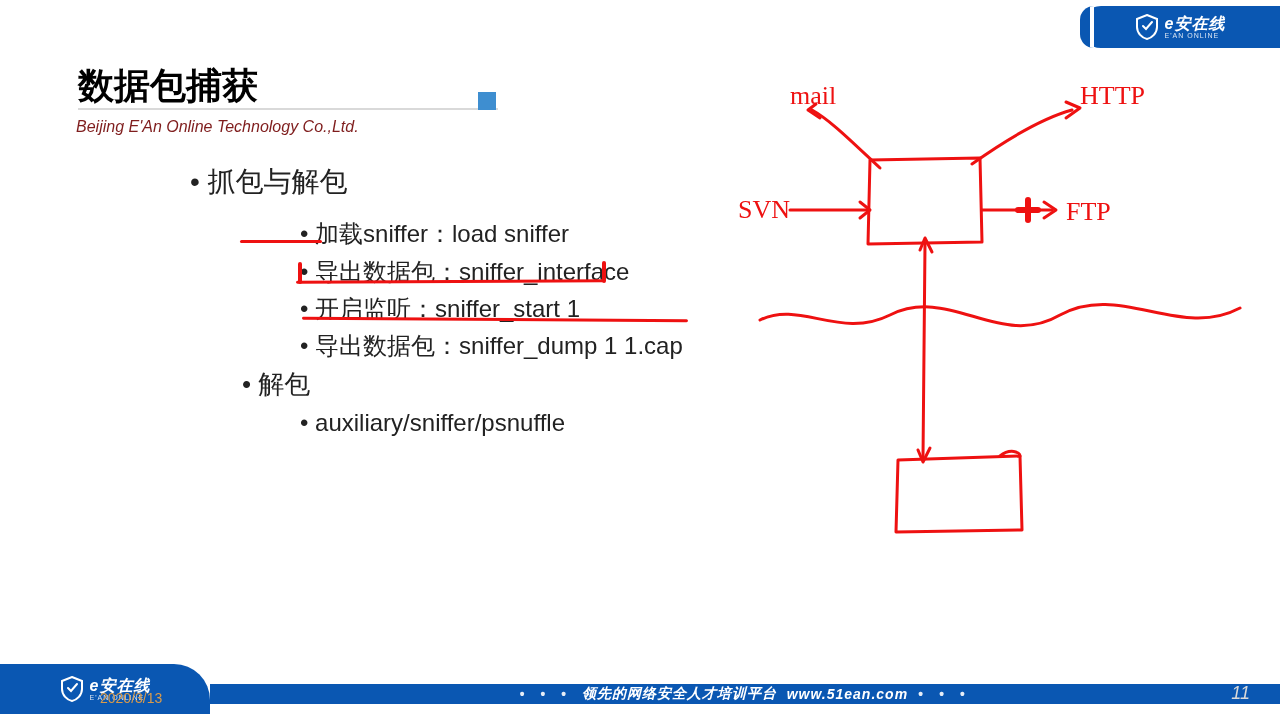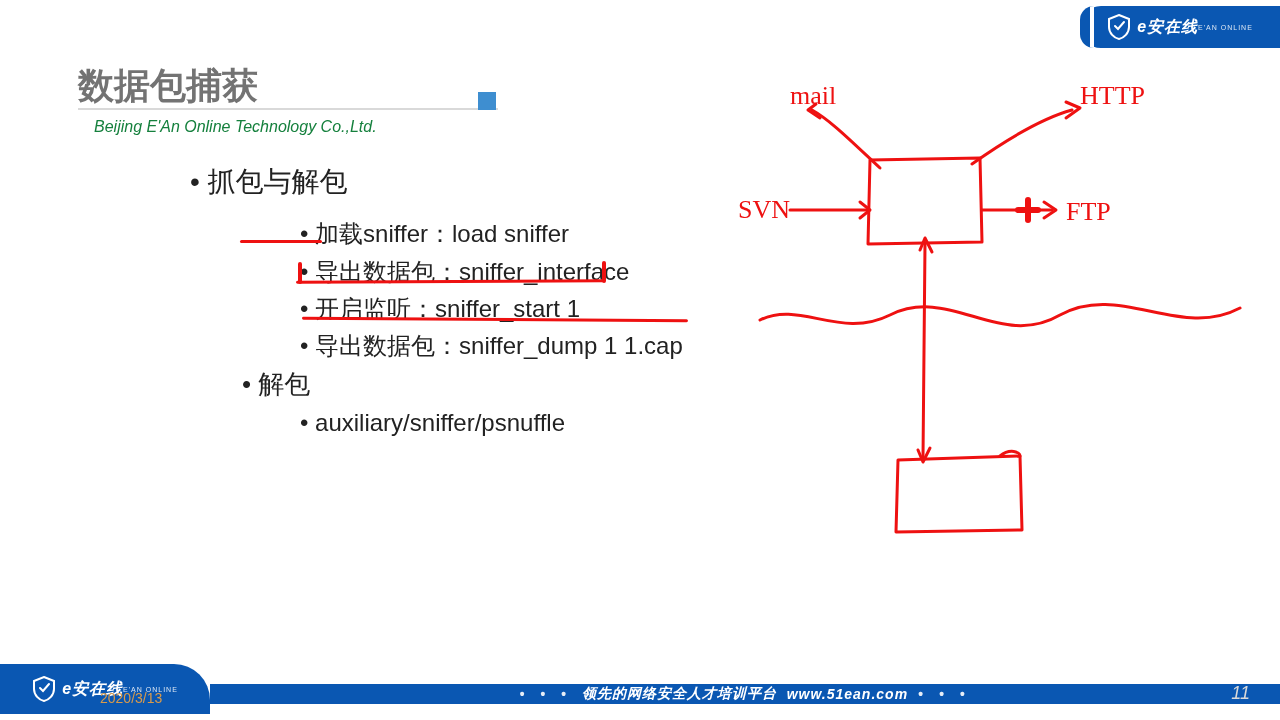--- a/index.html
+++ b/index.html
@@ -15,29 +15,29 @@
     border-bottom-left-radius: 26px;
     display: flex; align-items: center; justify-content: center;
     color: #fff;
   }
   .brand-top::before {
     content: ""; position: absolute; left: 0; top: 0; width: 14px; height: 100%;
     background: #0a57b2; border-top-left-radius: 26px; border-bottom-left-radius: 26px;
     box-shadow: -4px 0 0 0 #ffffff inset;
   }
   .shield-icon { width: 24px; height: 26px; margin-right: 6px; flex: 0 0 auto; }
-  .brand-text { display: flex; line-height: 1; align-items: center; }
+  .brand-text { display: flex; flex-direction: column; line-height: 1; }
   .brand-main { font-size: 16px; font-style: italic; font-weight: 700; letter-spacing: 1px; }
   .brand-sub  { font-size: 7px; letter-spacing: 1px; opacity: .85; }
 
   
-  .title { position: absolute; left: 78px; top: 62px; font-size: 36px; font-weight: 900; color: #737373; }
+  .title { position: absolute; left: 78px; top: 62px; font-size: 36px; font-weight: 900; color: #000000; }
   .title-rule { position: absolute; left: 78px; top: 108px; width: 420px; height: 2px; background: #d9d9d9; }
   .title-block { position: absolute; left: 478px; top: 92px; width: 18px; height: 18px; background: #3e8ed0; }
-  .subtitle { position: absolute; left: 94px; top: 118px; font-size: 16px; font-style: italic; color: #15803d; font-weight: 500; }
+  .subtitle { position: absolute; left: 76px; top: 118px; font-size: 16px; font-style: italic; color: #7f1d1d; font-weight: 500; }
 
   
   .content { position: absolute; left: 190px; top: 160px; font-size: 24px; color: #222; line-height: 1.55; }
   .content ul { list-style: none; }
   .content li::before { content: "• "; }
   .lvl1 > li { font-size: 28px; margin-bottom: 12px; }
   .lvl2 { margin-left: 52px; }
   .lvl2 > li { font-size: 26px; }
   .lvl3 { margin-left: 58px; }
   .lvl3 > li { font-size: 24px; }

